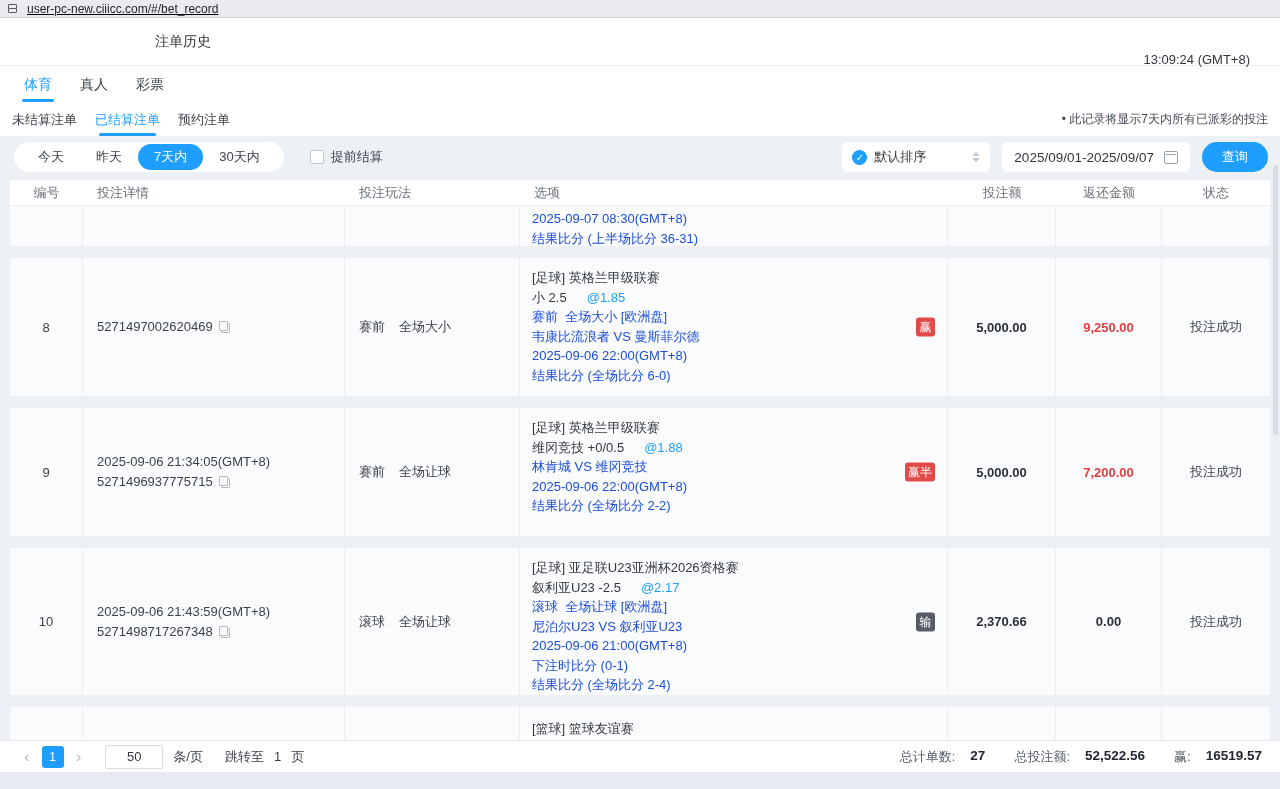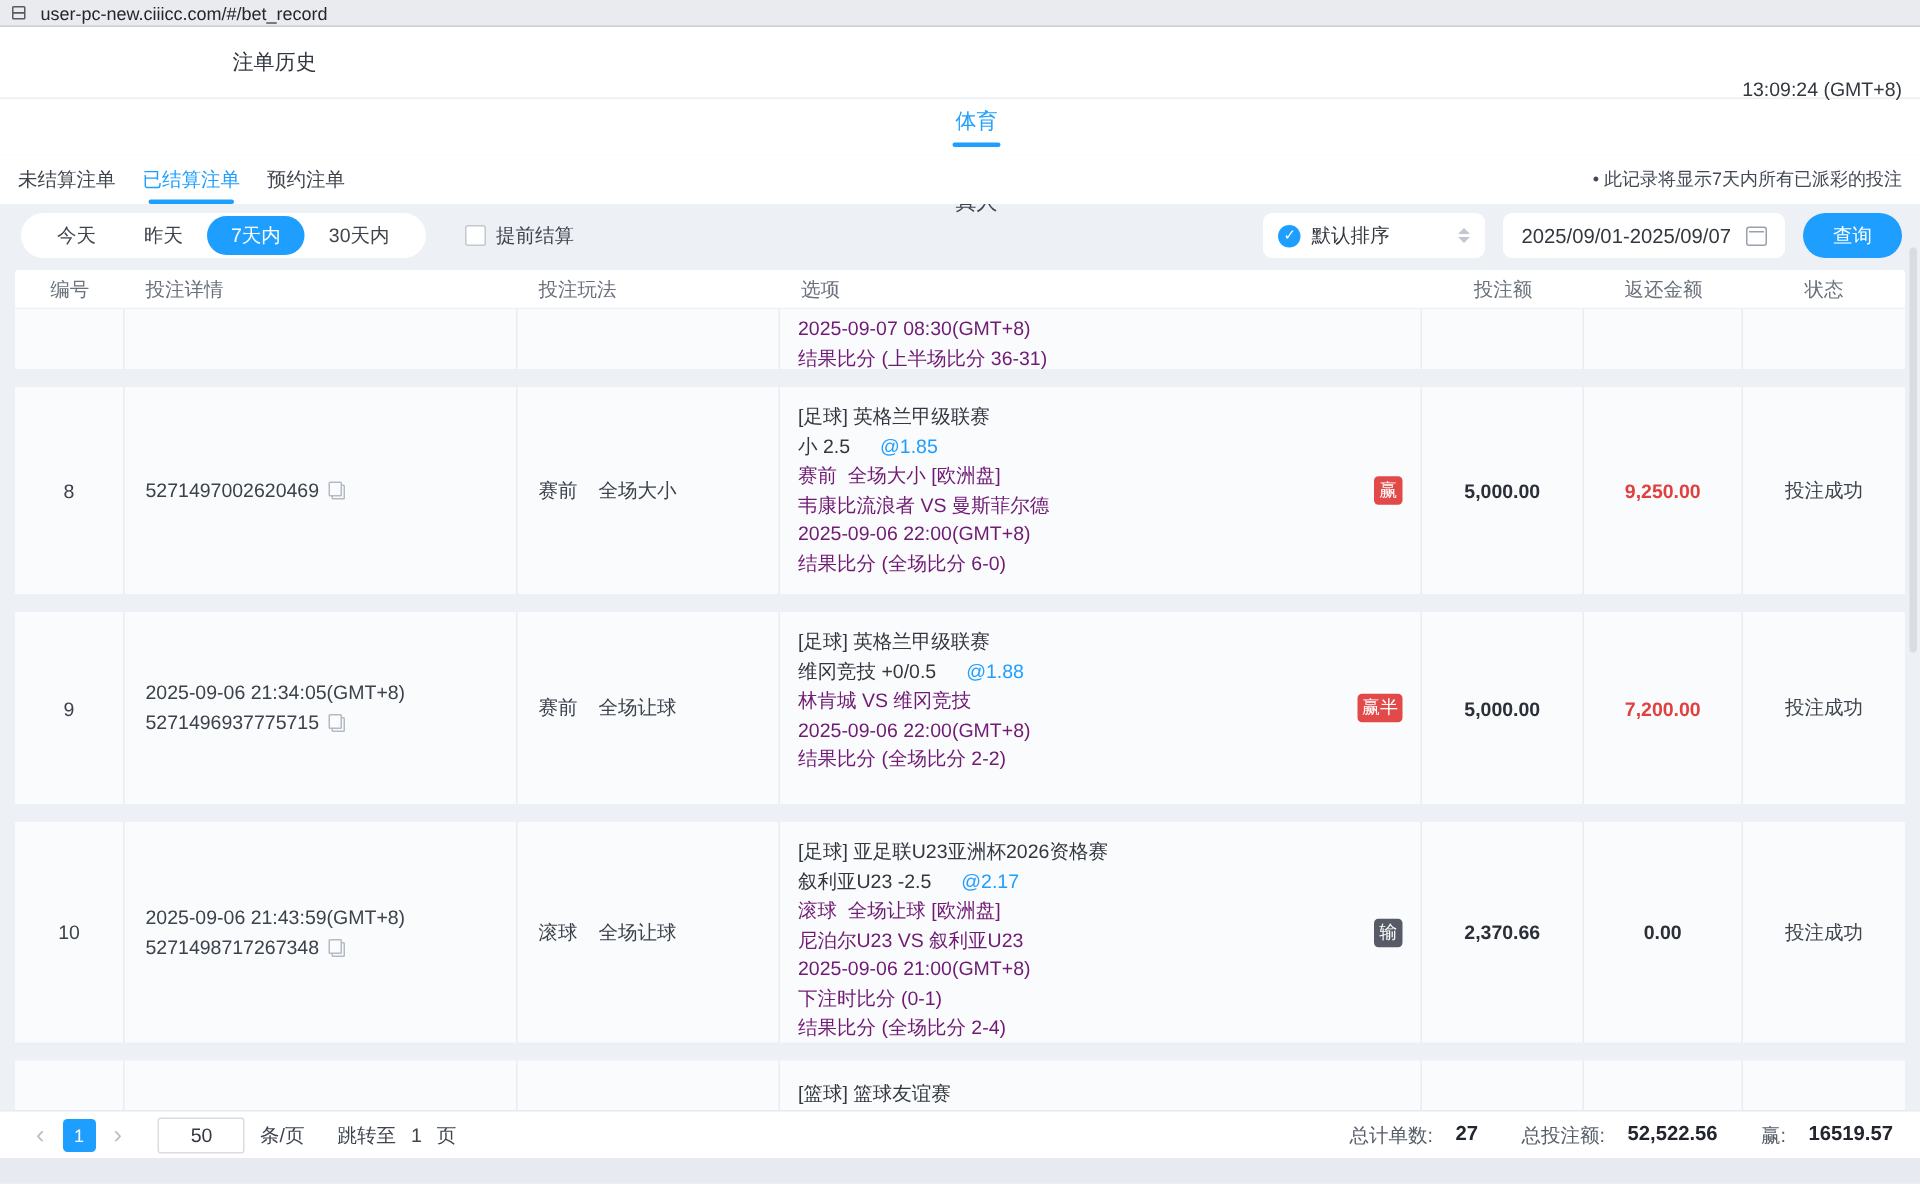--- a/index.html
+++ b/index.html
@@ -1,36 +1,36 @@
 <!DOCTYPE html>
 <html><head>
 <meta charset="utf-8">
 <style>
   * { margin:0; padding:0; box-sizing:border-box; }
   html,body { width:1280px; height:789px; overflow:hidden;
     font-family:"Liberation Sans","DejaVu Sans",sans-serif; background:#edf0f5; }
 
   
   .urlbar { height:18px; background:#e9ebef; border-bottom:1px solid #c9cdd4;
-    display:flex; align-items:center; padding:0 8px; gap:8px; }
+    display:flex; align-items:center; padding:0 8px; gap:8px;text-decoration:underline; }
   .tabicon { width:11px; height:9px; position:relative; display:inline-block; }
   .tabicon::before { content:""; position:absolute; left:0; top:0; width:7px; height:3px;
     border:1px solid #555a63; border-radius:1px; }
   .tabicon::after { content:""; position:absolute; left:0; bottom:0; width:7px; height:3px;
     border:1px solid #555a63; border-radius:1px; }
   .url { font-size:12px; color:#23272e; }
 
   
   .page-header { height:48px; background:#fff; border-bottom:1px solid #ebedf0;
     display:flex; align-items:center; position:relative; }
   .page-title { font-size:14px; color:#333840; margin-left:155px; }
-  .clock { position:absolute; right:12px; font-size:13px; color:#333840;margin-top:36px; }
-
-  
-  .tabs { height:37px; background:#fff; display:flex; align-items:center; padding-left:22px; gap:24px;flex-direction:column; }
+  .clock { position:absolute; right:30px; font-size:13px; color:#333840;margin-top:36px; }
+
+  
+  .tabs { height:37px; background:#fff; display:flex; align-items:center; padding-left:22px; gap:24px; }
   .tab { font-size:14px; color:#3e444d; position:relative; padding:6px 2px; cursor:pointer; }
   .tab.active { color:#1e9fff; }
   .tab.active::after { content:""; position:absolute; left:0; right:0; bottom:-2px;
     height:3px; border-radius:2px; background:#1e9fff; }
 
   
   .subtabs { height:33px; background:#fff; display:flex; align-items:center; padding-left:10px; gap:14px; position:relative; }
   .subtab { font-size:13px; color:#3e444d; position:relative; padding:6px 2px; cursor:pointer; }
   .subtab.active { color:#1e9fff; }
   .subtab.active::after { content:""; position:absolute; left:6px; right:6px; bottom:-1px;
@@ -84,21 +84,21 @@
   .copyicon { width:11px; height:12px; position:relative; display:inline-block; }
   .copyicon::before { content:""; position:absolute; right:0; bottom:0; width:7px; height:8px;
     border:1px solid #b3bac3; border-radius:1px; background:#fafbfc; }
   .copyicon::after { content:""; position:absolute; left:0; top:0; width:7px; height:8px;
     border:1px solid #b3bac3; border-radius:1px; background:#fafbfc; }
   .c-play { display:flex; align-items:center; padding-left:14px; font-size:13px; color:#3c424c; gap:14px; }
   .c-opt { padding:10px 44px 8px 12px; position:relative; font-size:13px; line-height:19.5px; }
   .opt-league { color:#333840; }
   .opt-pick { color:#333840; }
   .opt-odds { color:#1e9fff; margin-left:20px; }
-  .opt-sub { color:#701a75; white-space:pre-wrap; }
+  .opt-sub { color:#1d4ed8; white-space:pre-wrap; }
   .opt-sub:empty { display:none; }
   .badge { position:absolute; right:12px; top:50%; transform:translateY(-50%);
     min-width:19px; height:19px; line-height:19px; text-align:center; border-radius:3px;
     color:#fff; font-size:12px; padding:0 3px; }
   .badge.red { background:#e24a49; }
   .badge.dark { background:#565b65; }
   .c-num { display:flex; align-items:center; justify-content:center; font-size:13px;
     font-weight:bold; color:#2a2f38; }
   .c-num.red { color:#e04040; }
   .c-status { display:flex; align-items:center; justify-content:center; font-size:13px; color:#3e444d; }

